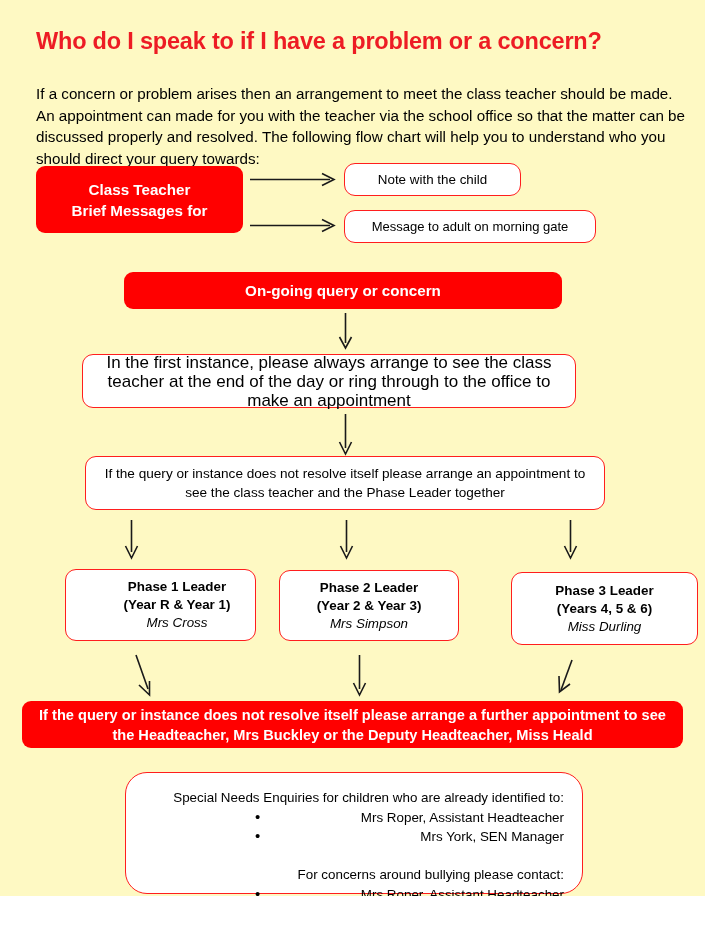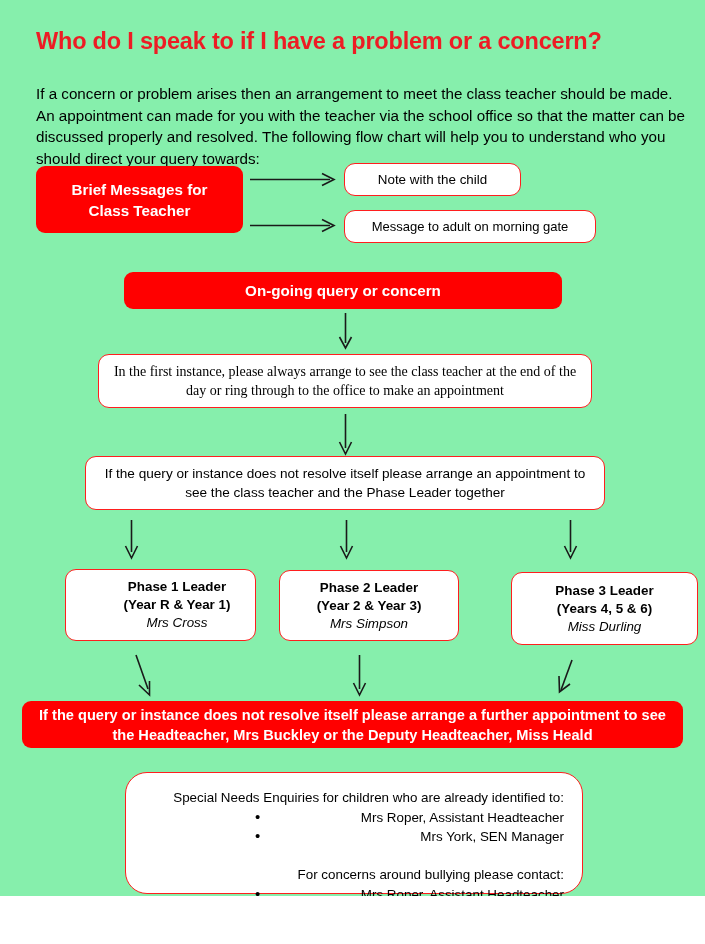--- a/index.html
+++ b/index.html
@@ -9,21 +9,21 @@
   }
   body {
     font-family: "Liberation Sans", sans-serif;
     color: #000000;
   }
   #page {
     position: relative;
     width: 705px;
     height: 896px;
     overflow: hidden;
-    background: #86efac;
+    background: #fef9c3;
   }
 
   
   .page-title {
     position: absolute;
     left: 36px;
     top: 12px;
     width: 650px;
     font-size: 23.5px;
     font-weight: bold;
@@ -80,22 +80,22 @@
   }
   #box-morning-gate {
     left: 344px; top: 210px; width: 252px; height: 33px;
     font-size: 13px;
   }
   #box-ongoing-query {
     left: 124px; top: 272px; width: 438px; height: 37px;
     font-size: 15.2px;
   }
   #box-first-instance {
-    left: 98px; top: 354px; width: 494px; height: 54px;
-    font-size: 14px; line-height: 19px; font-family: Liberation Serif, serif;
+    left: 82px; top: 354px; width: 494px; height: 54px;
+    font-size: 17px; line-height: 19px;
   }
   #box-phase-leader-meeting {
     left: 85px; top: 456px; width: 520px; height: 54px;
     font-size: 13.6px; line-height: 19px;
   }
   #box-phase1 {
     left: 65px; top: 569px; width: 191px; height: 72px;
     font-size: 13.4px; line-height: 18px; padding-left: 33px;
   }
   #box-phase2 {
@@ -167,22 +167,22 @@
 <body>
 
 <div id="page">
 
   <h1 class="page-title">Who do I speak to if I have a problem or a concern?</h1>
 
   <p class="intro">If a concern or problem arises then an arrangement to meet the class teacher should be made.  An appointment can made for you with the teacher via the school office so that the matter can be discussed properly and resolved.  The following flow chart will help you to understand who you should direct your query towards:</p>
 
   <div class="box box-red-fill" id="box-brief-messages">
     <div class="box-inner">
+      <div>Class Teacher</div>
       <div>Brief Messages for</div>
-      <div>Class Teacher</div>
     </div>
   </div>
 
   <svg class="arrow" style="left:250px; top:170px;" width="92" height="20" viewBox="0 0 92 20">
     <line x1="0" y1="9.5" x2="80" y2="9.5" stroke-width="1.6"></line>
     <path d="M 72 3.5 L 84 9.5 L 72 15.5" stroke-width="1.6"></path>
   </svg>
 
   <svg class="arrow" style="left:250px; top:216px;" width="92" height="20" viewBox="0 0 92 20">
     <line x1="0" y1="9.5" x2="80" y2="9.5" stroke-width="1.6"></line>

